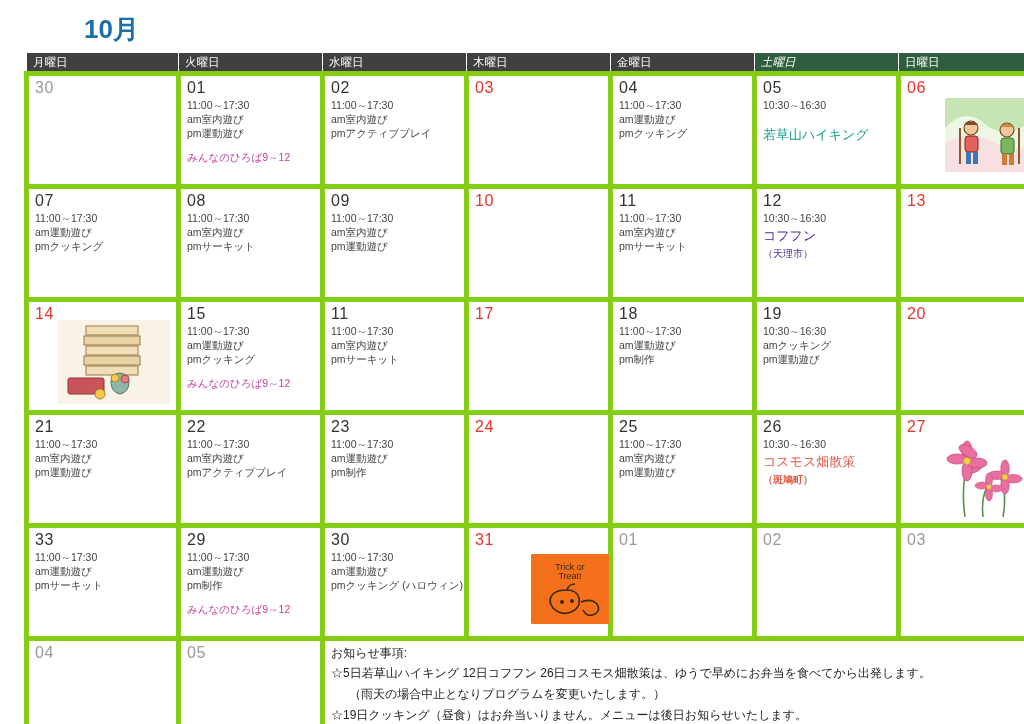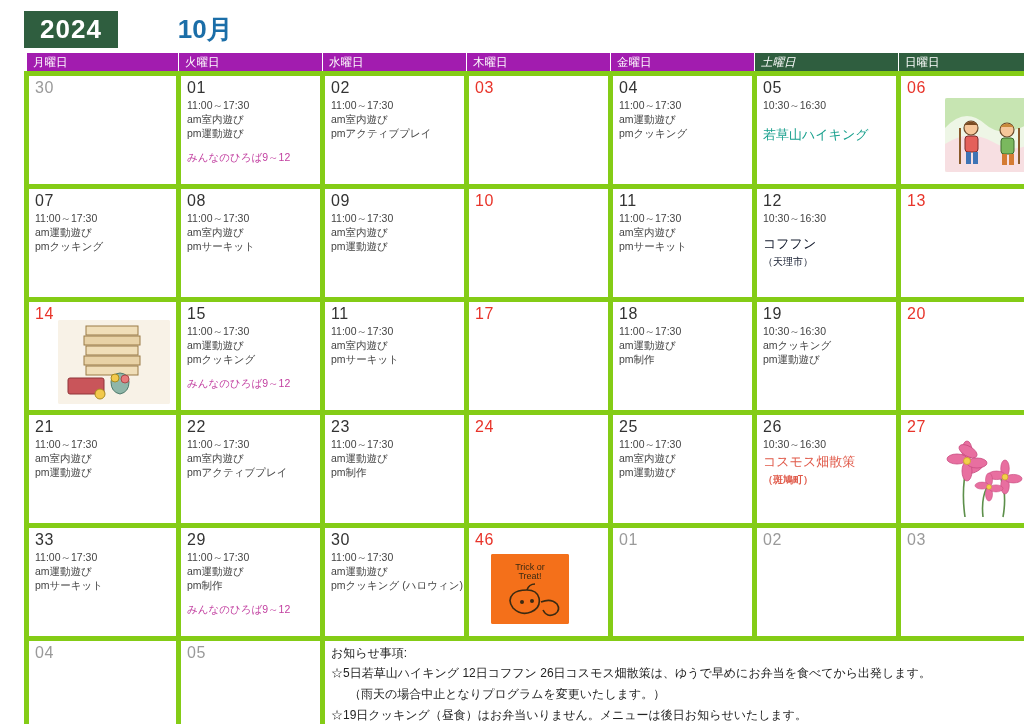--- a/index.html
+++ b/index.html
@@ -60,21 +60,21 @@
   }
   table.cal th {
     height: 16px;
     font-size: 11.5px;
     font-weight: normal;
     text-align: left;
     padding: 1px 0 1px 6px;
     color: #ffffff;
     border: 1px solid #ffffff;
   }
-  th.wd { background: #a21caf; }
+  th.wd { background: #404040; }
   th.sat { background: #2f5e3f; font-style: italic; }
   th.sun { background: #2f5e3f; }
   table.cal td {
     vertical-align: top;
     border: 5px solid #84cc16;
     height: 104px;
     padding: 2px 5px 2px 6px;
     position: relative;
     background: #ffffff;
   }
@@ -100,37 +100,38 @@
     margin-top: 10px;
   }
   .ev-green {
     font-size: 13px;
     color: #18a08d;
     line-height: 18px;
     margin-top: 14px;
   }
   .ev-purple {
     font-size: 13px;
-    color: #0f172a;
+    color: #4c1d95;
     line-height: 17px;
-    margin-top: 10px;
+    margin-top: 2px;
   }
   .ev-purple small { font-size: 10px; }
   .ev-red {
     font-size: 13px;
     color: #e05a4a;
     line-height: 17px;
     margin-top: 2px;
   }
   .ev-red small { font-size: 10px; color: #e05a4a; font-weight: bold; }
   
   .art {
     position: absolute;
     right: 6px;
     bottom: 6px;
+    margin-left: 40px;
   }
   .art-hike {
     width: 96px;
     height: 74px;
     right: 8px;
     top: 22px;
     background: linear-gradient(#eaf4e4 0%, #f6e9ea 100%);
     border-radius: 2px;
     overflow: hidden;
   }
@@ -186,21 +187,20 @@
     height: 1px;
     background: #5c9c93;
   }
 </style>
 </head>
 <body>
 
 <div class="page">
 
   <div class="topbar">
-    <div class="year-box">2024</div>
     <div class="month-label">10月</div>
   </div>
 
   <table class="cal">
     <thead>
       <tr>
         <th class="wd" style="width:145px">月曜日</th>
         <th class="wd" style="width:137px">火曜日</th>
         <th class="wd" style="width:137px">水曜日</th>
         <th class="wd" style="width:137px">木曜日</th>
@@ -439,21 +439,21 @@
             <div class="line">pm制作</div>
             <div class="hiro">みんなのひろば9～12</div>
           </td>
           <td class="">
             <div class="daynum">30</div>
             <div class="line">11:00～17:30</div>
             <div class="line">am運動遊び</div>
             <div class="line">pmクッキング (ハロウィン)</div>
           </td>
           <td class="wknd">
-            <div class="daynum red">46</div>
+            <div class="daynum red">31</div>
             <div class="art art-halloween"><svg width="78" height="70" viewBox="0 0 78 70">
                 <rect width="78" height="70" fill="#f4701a"></rect>
                 <text x="39" y="16" font-size="9" fill="#3a2a12" text-anchor="middle" font-family="Liberation Sans">Trick or</text>
                 <text x="39" y="25" font-size="9" fill="#3a2a12" text-anchor="middle" font-family="Liberation Sans">Treat!</text>
                 <g fill="none" stroke="#3a2a12" stroke-width="1.6">
                   <path d="M22 40 q-6 6 0 14 q8 8 18 4 q10 -4 8 -14 q-2 -8 -12 -8 q-10 0 -14 4z"></path>
                   <path d="M36 36 q2 -6 8 -6"></path>
                   <path d="M50 48 q10 -4 16 2 q4 6 -2 10 q-8 4 -12 -4"></path>
                 </g>
                 <circle cx="31" cy="48" r="2" fill="#3a2a12"></circle>

